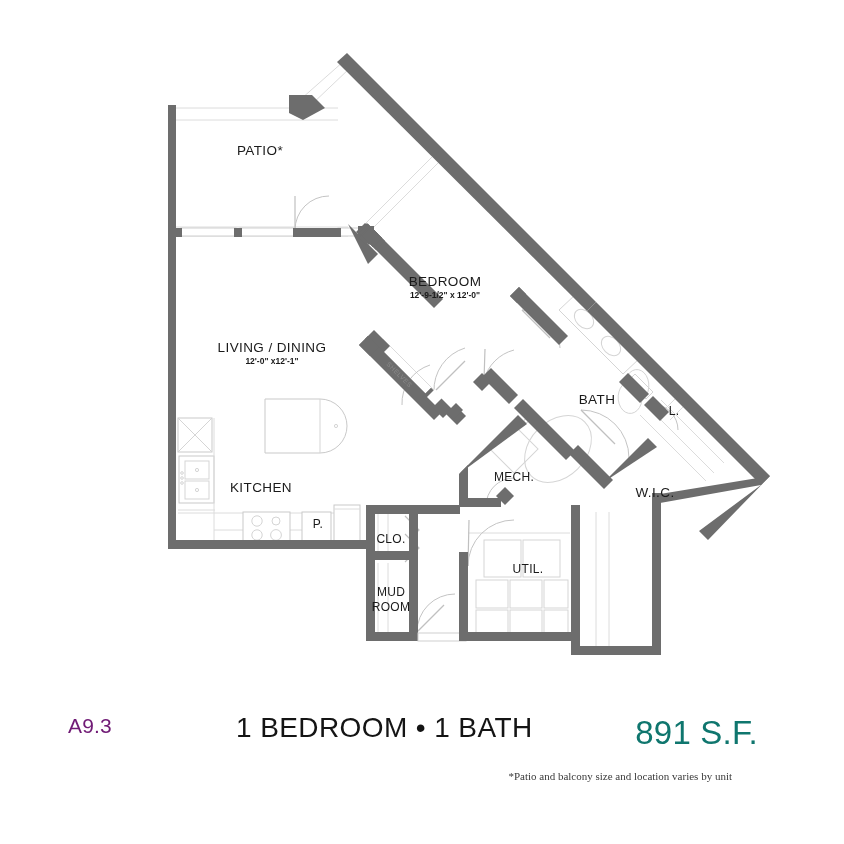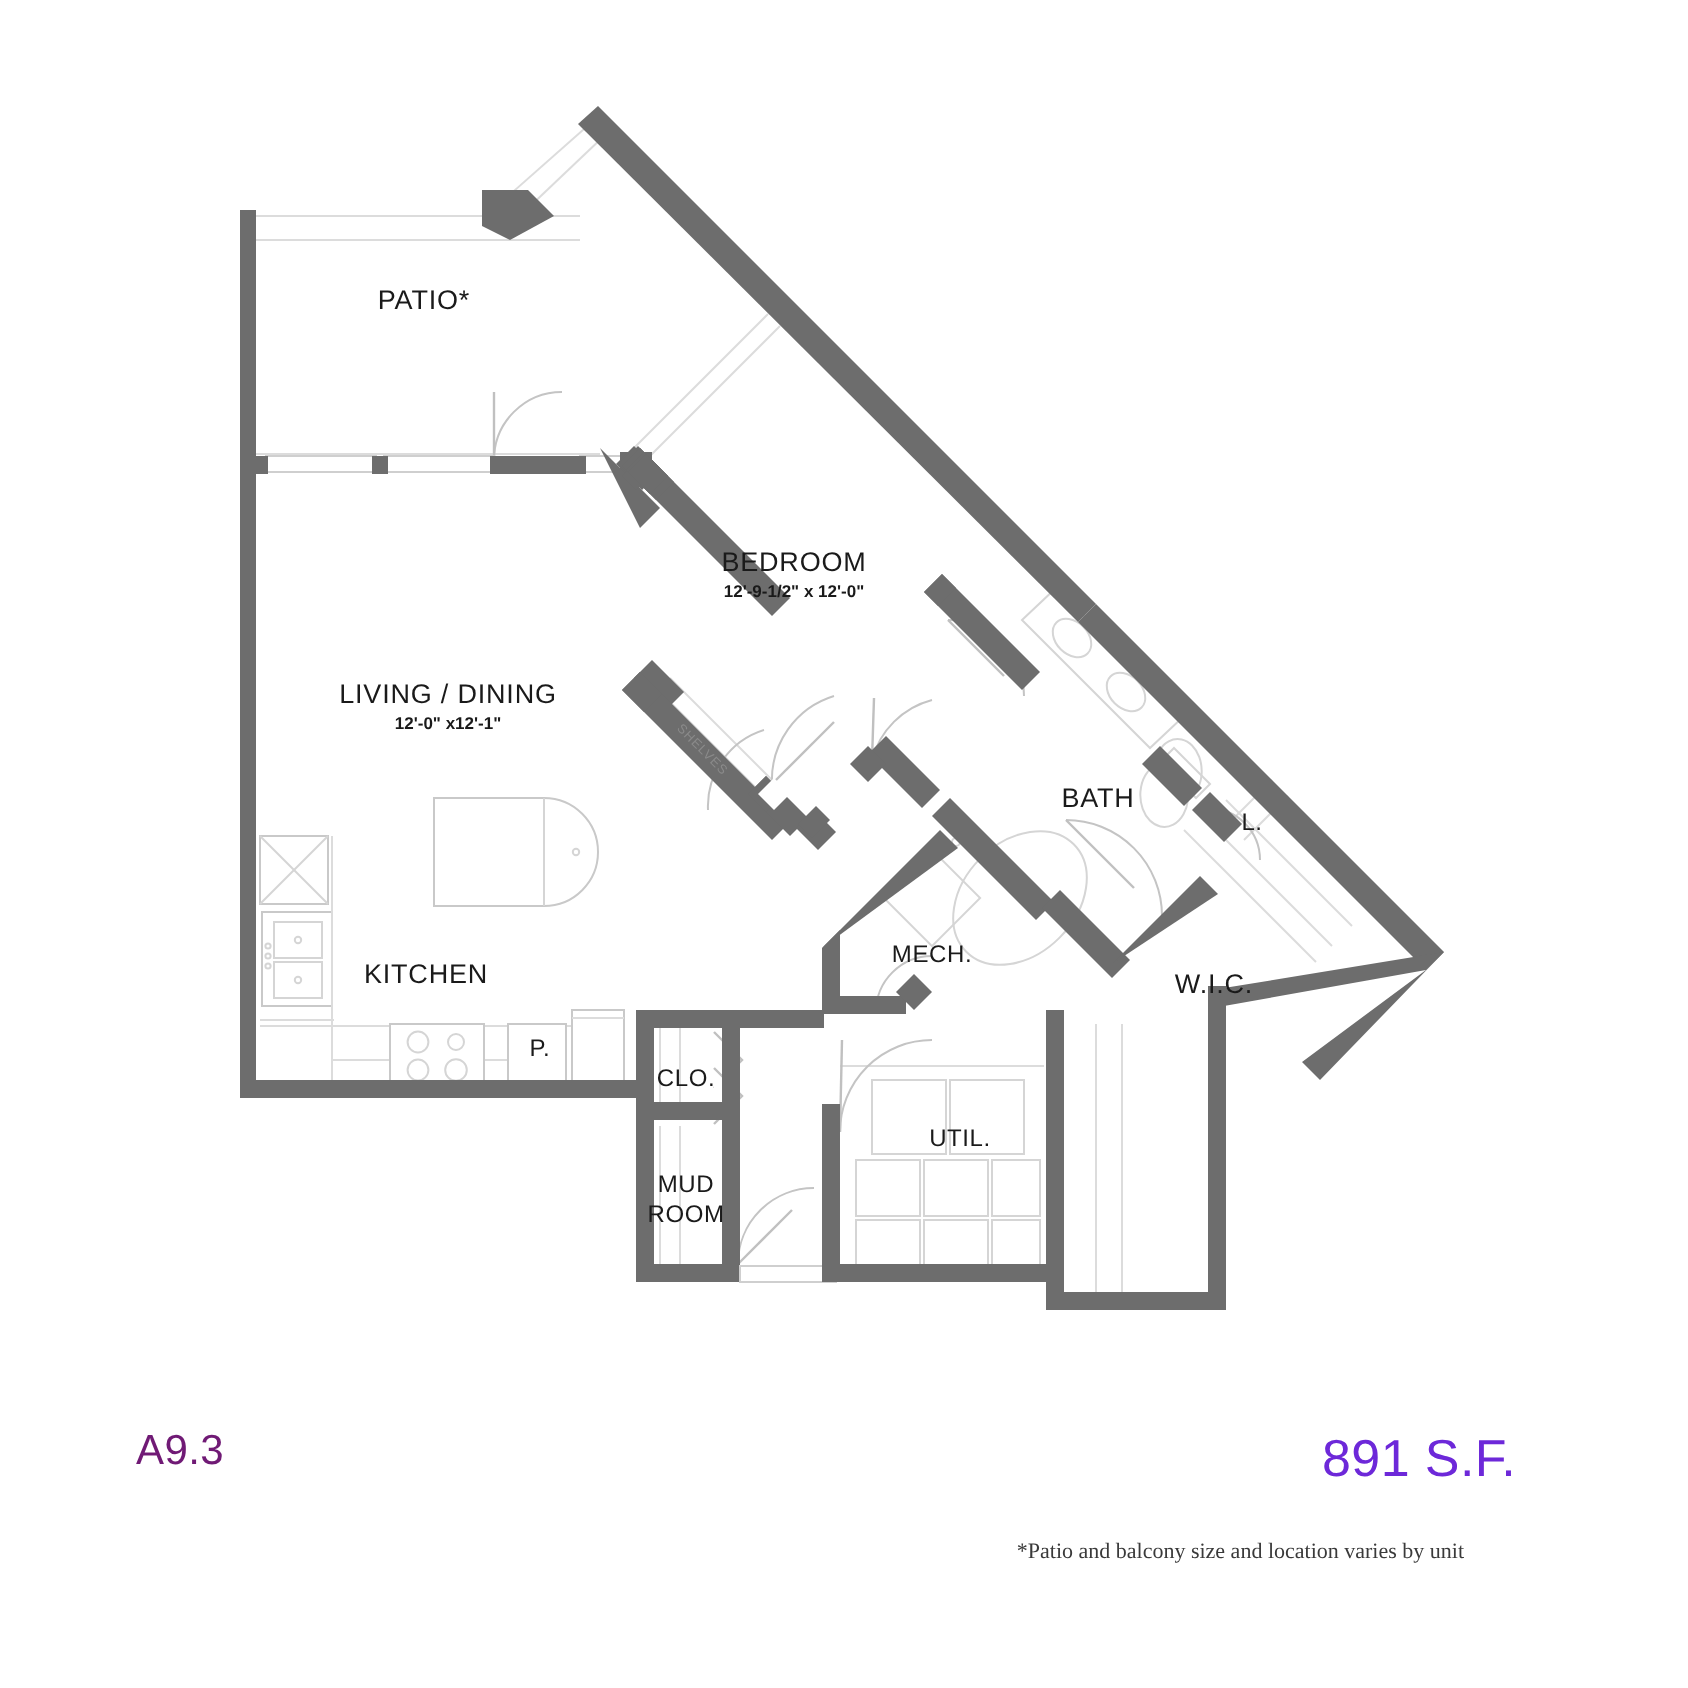--- a/index.html
+++ b/index.html
@@ -12,20 +12,21 @@
     height: 844px;
     font-family: "Liberation Sans", sans-serif;
     position: relative;
     overflow: hidden;
   }
   #plan-root {
     position: absolute;
     left: 0; top: 0;
     width: 732px;
     height: 844px;
+    padding-left: 48px;
   }
   svg.floorplan {
     display: block;
     width: 844px;
     height: 844px;
   }
   .wall-fill { fill: #6d6d6d; stroke: none; }
   .thin2 { stroke: #dcdcdc; stroke-width: 1; fill: none; }
   .fix { stroke: #c9c9c9; stroke-width: 1; fill: #ffffff; }
   .fixl { stroke: #d5d5d5; stroke-width: 1; fill: none; }
@@ -80,22 +81,22 @@
     top: 12px;
     font-size: 28px;
     color: #141414;
     letter-spacing: 0.4px;
     white-space: nowrap;
   }
   .plan-sf {
     position: absolute;
     right: 86px;
     top: 14px;
-    font-size: 26px;
-    color: #6d28d9;
+    font-size: 33px;
+    color: #0f766e;
     letter-spacing: 0.2px;
     white-space: nowrap;
   }
   .plan-note {
     position: absolute;
     right: 112px;
     top: 70px;
     font-family: "Liberation Serif", serif;
     font-size: 11px;
     color: #3a3a3a;
@@ -370,15 +371,16 @@
       <text class="rlabel rlabel-sm" x="343" y="593">MUD</text>
       <text class="rlabel rlabel-sm" x="343" y="608">ROOM</text>
 
       <text class="rlabel-tiny" x="351" y="375" transform="rotate(45 351 375)">SHELVES</text>
     </g>
   </svg>
 </div>
 
 <div class="footer">
   <div class="plan-code">A9.3</div>
+  <div class="plan-type">1 BEDROOM • 1 BATH</div>
   <div class="plan-sf">891 S.F.</div>
   <div class="plan-note">*Patio and balcony size and location varies by unit</div>
 </div>
 
 </body></html>

